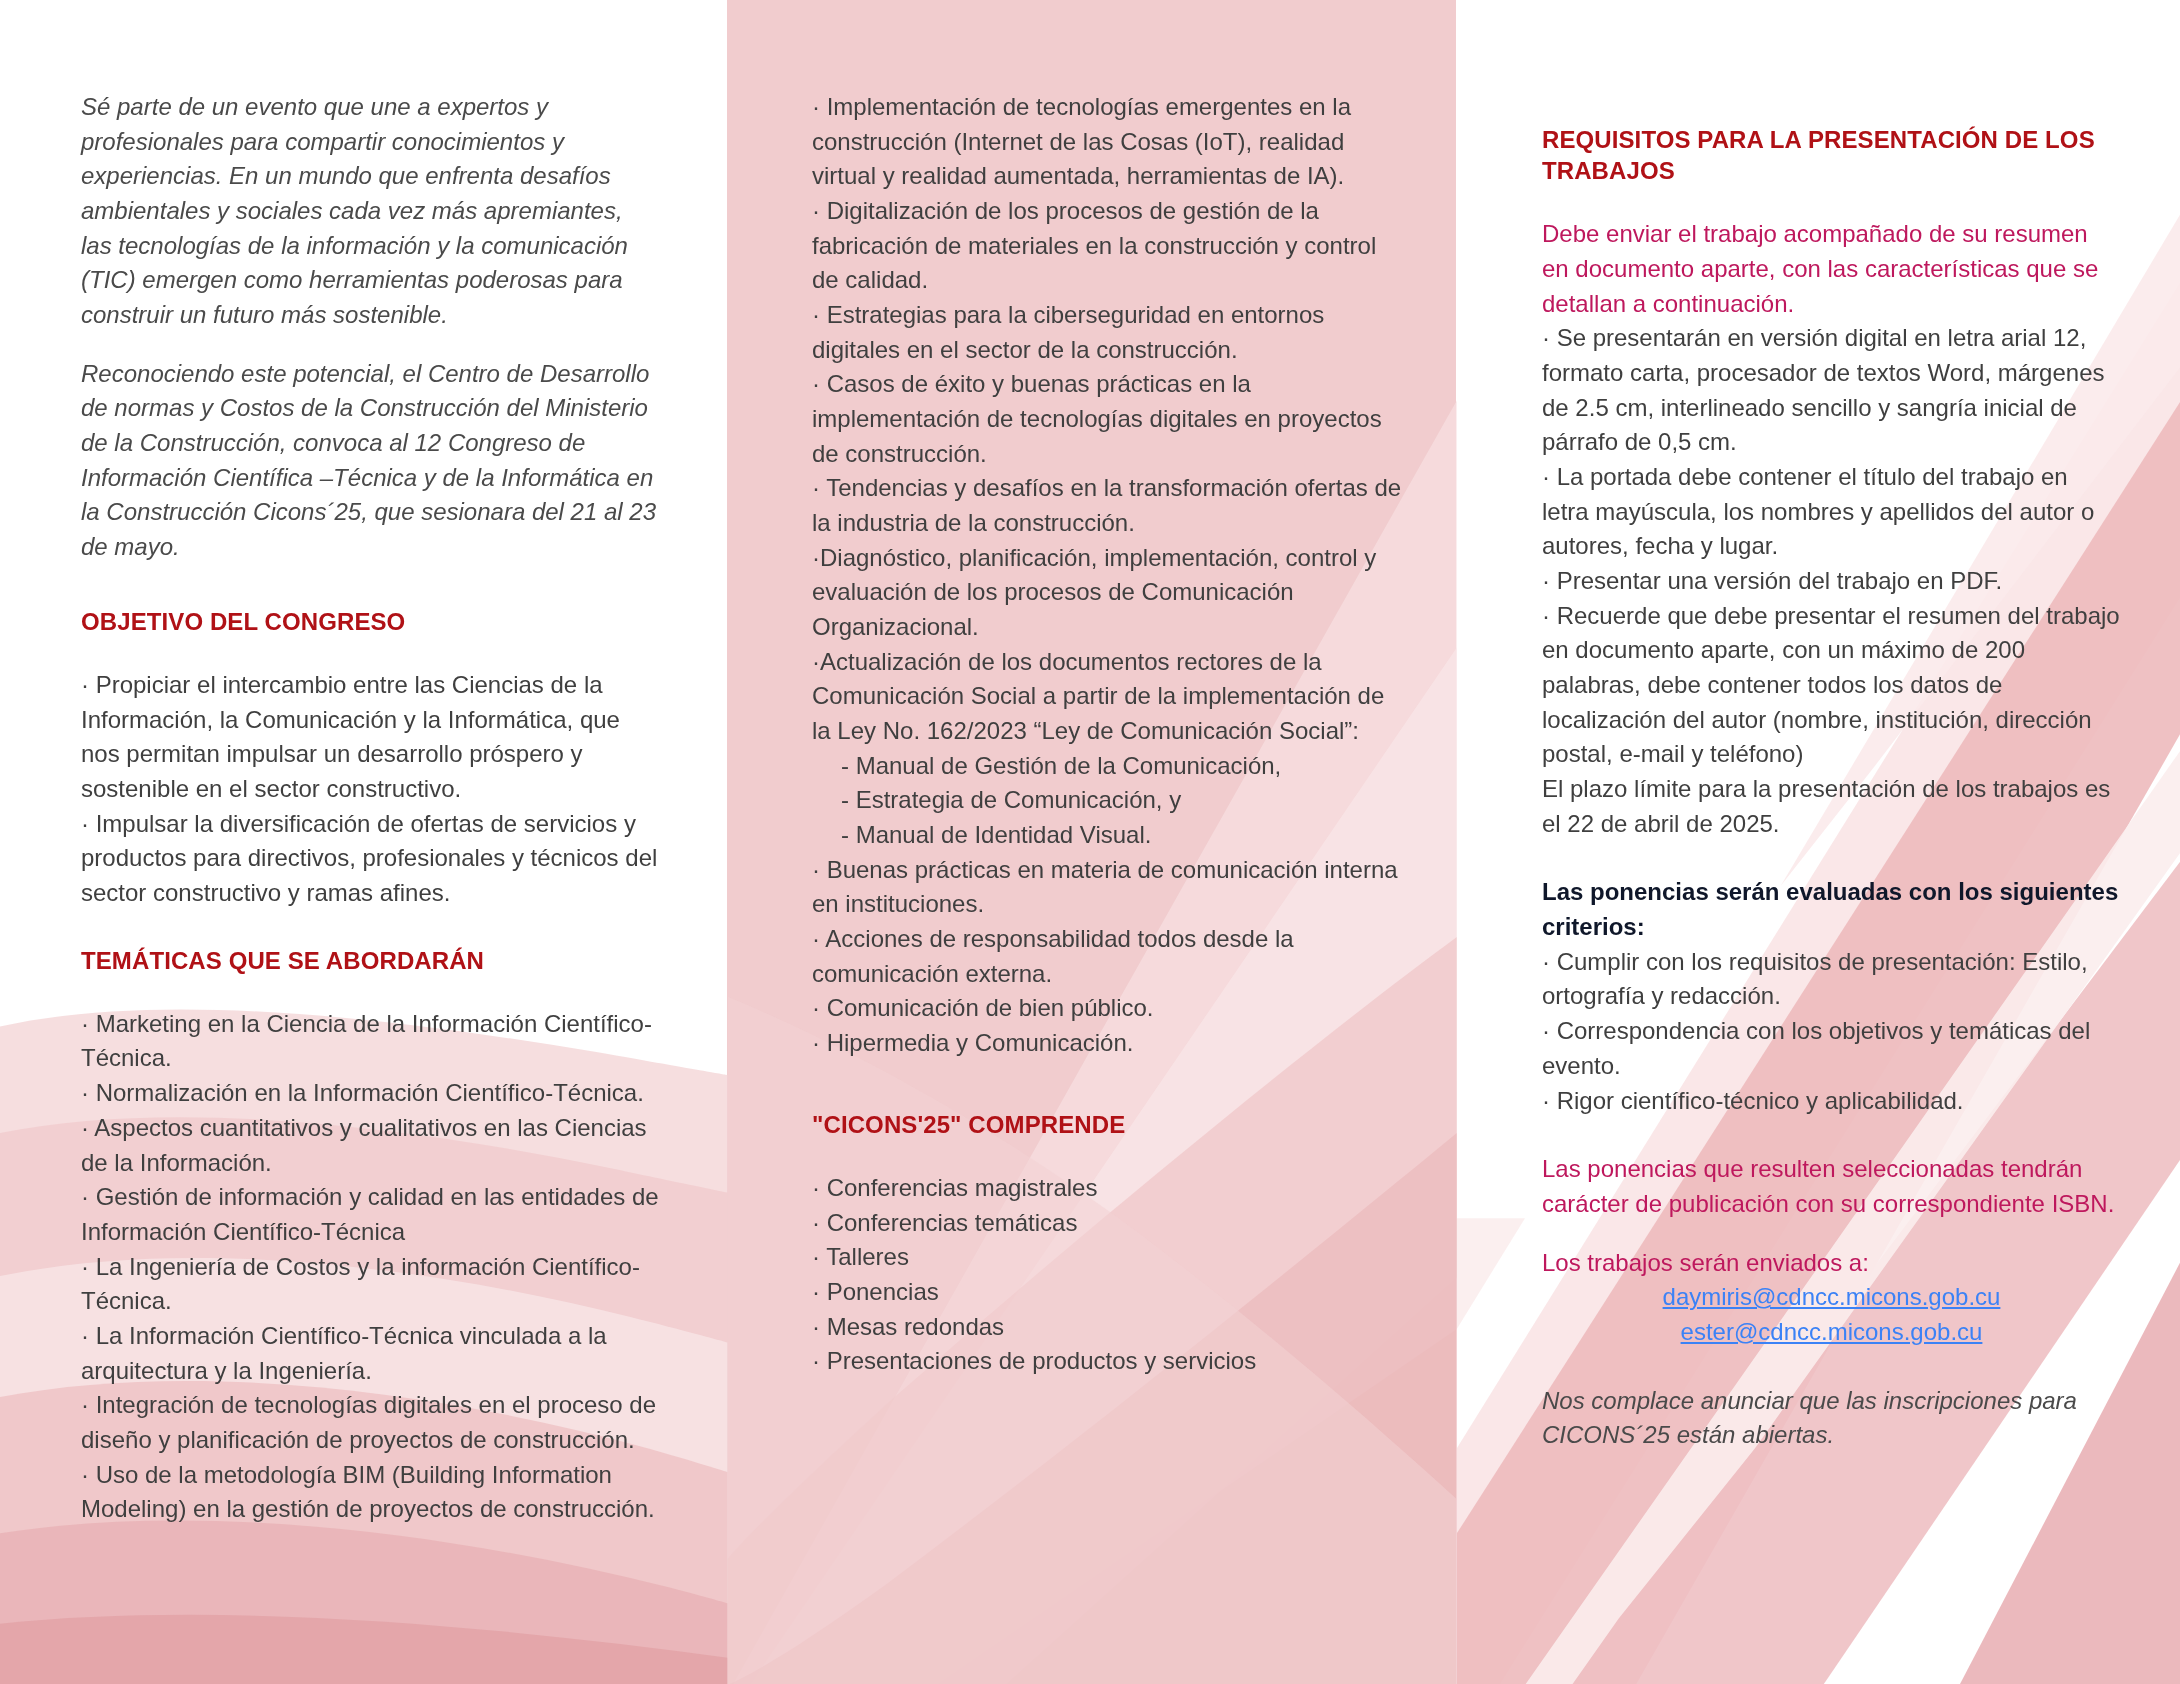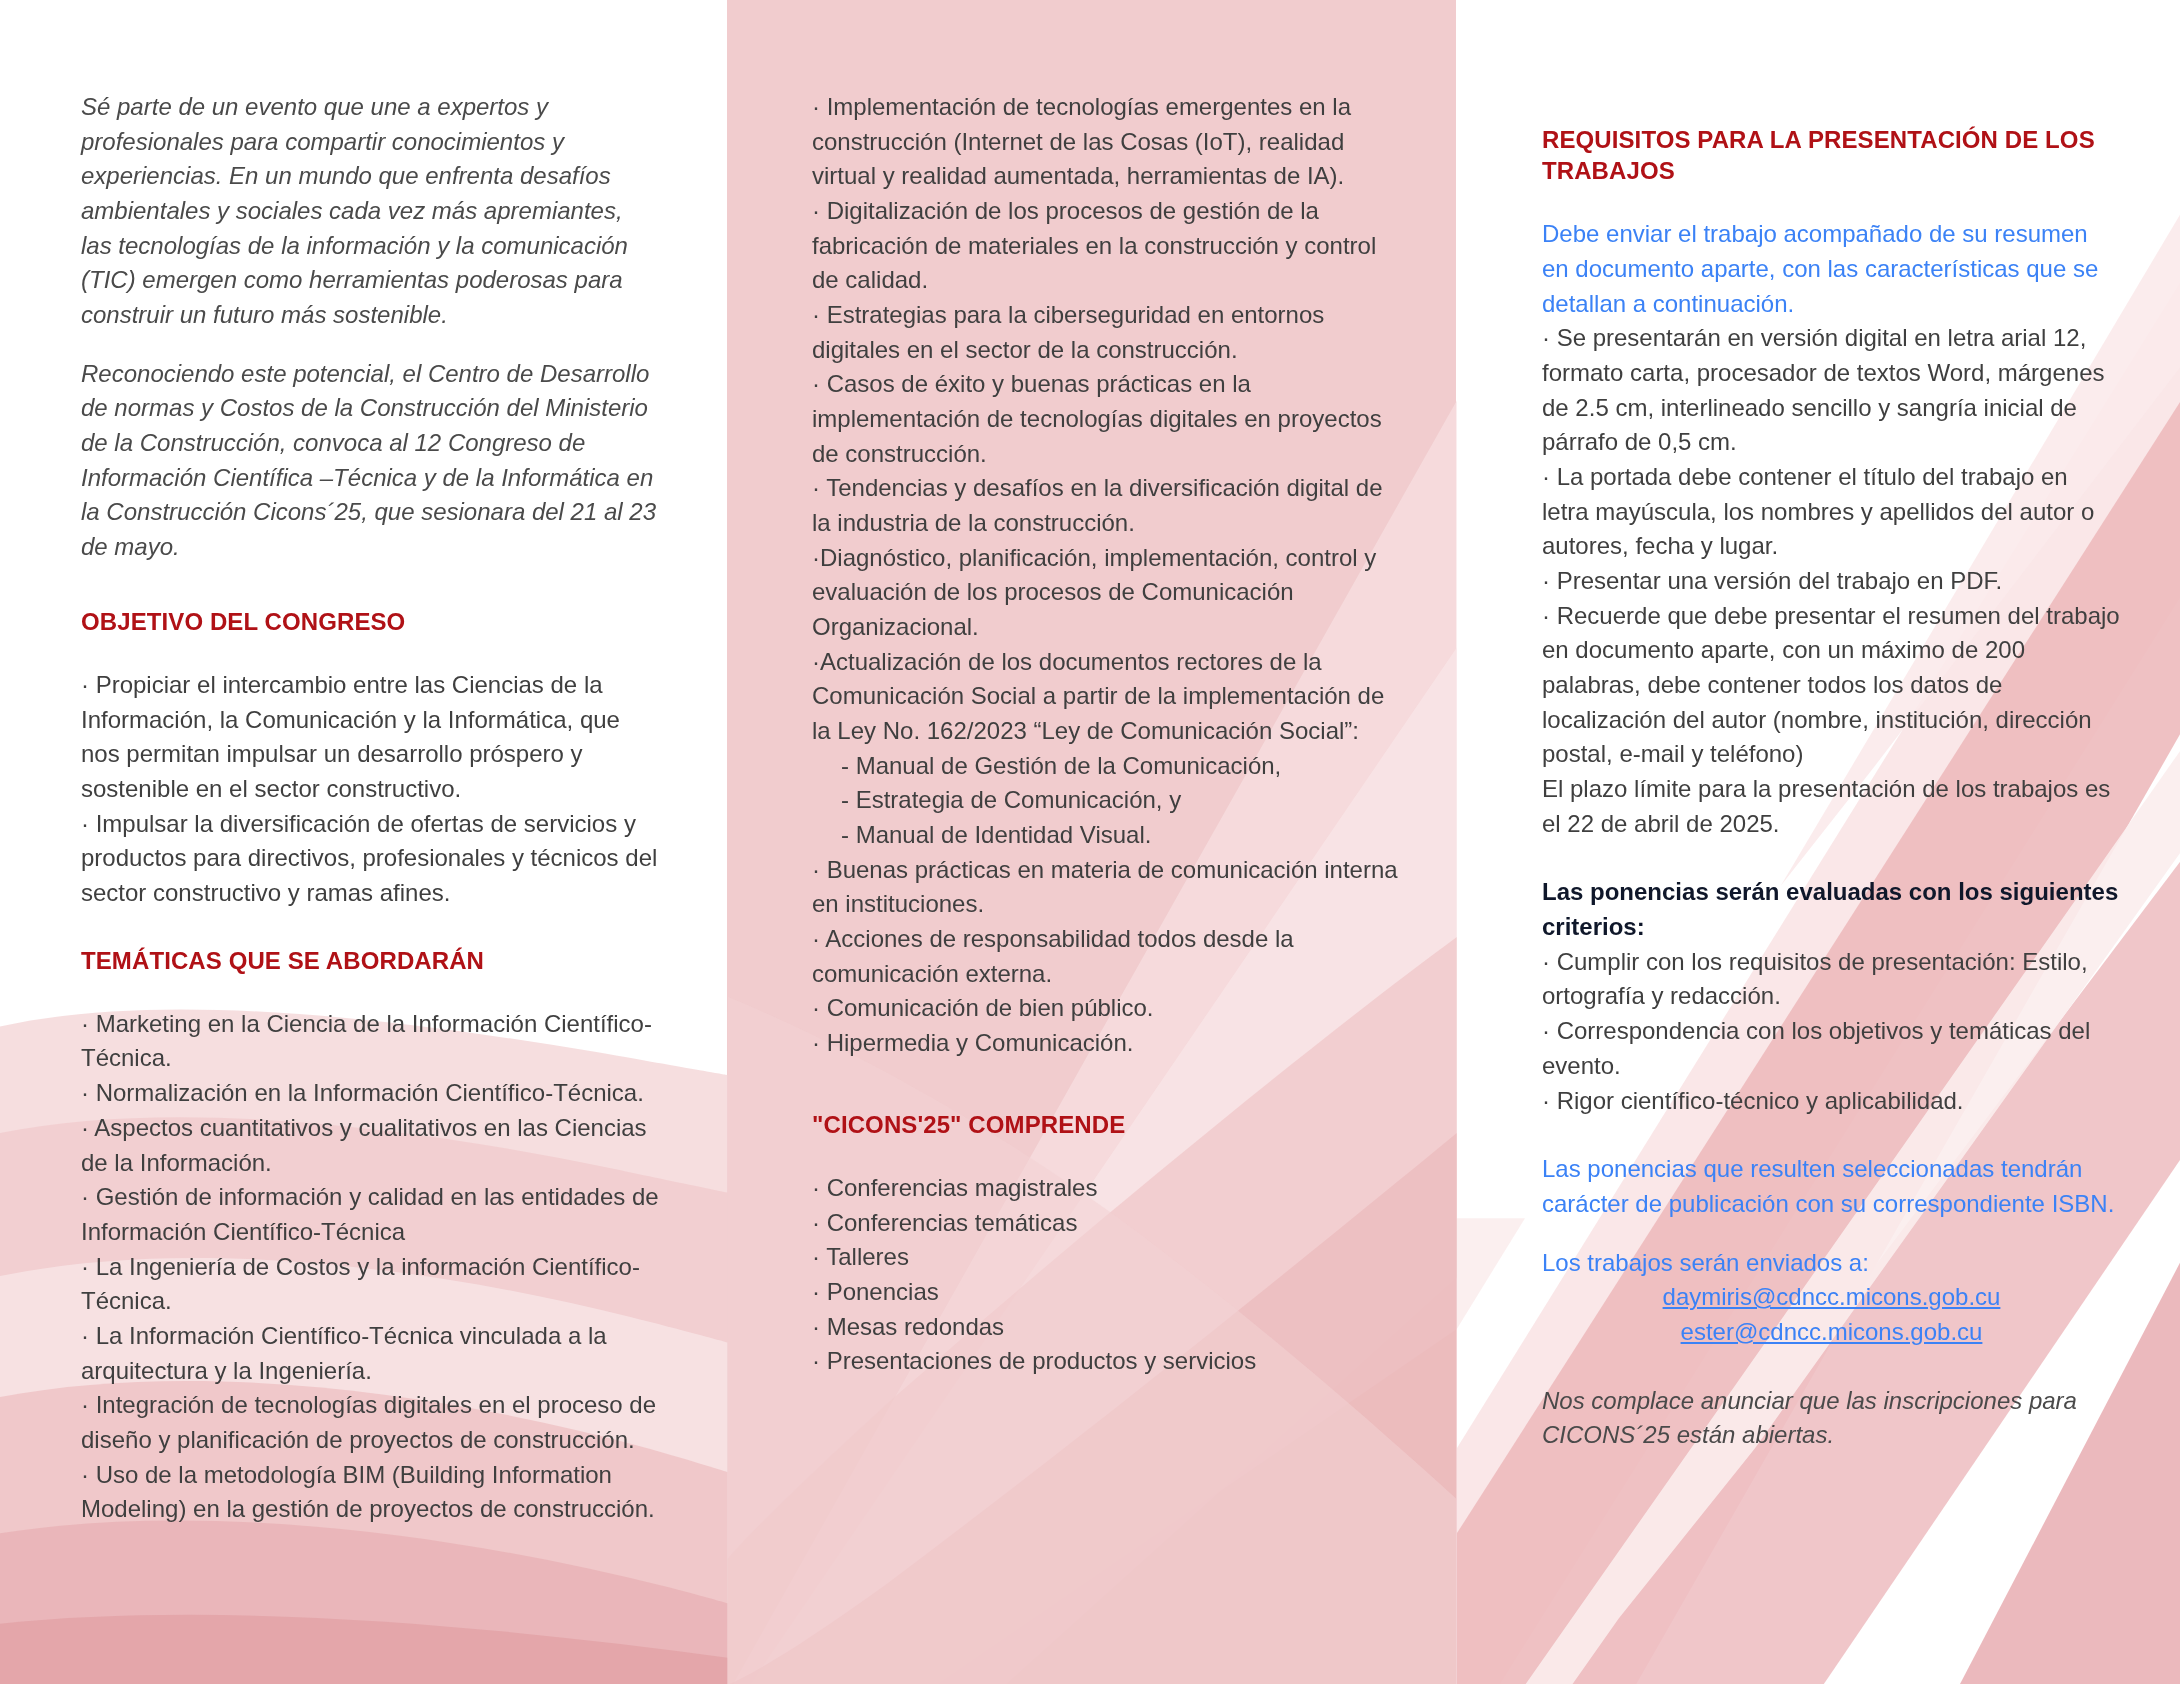--- a/index.html
+++ b/index.html
@@ -46,21 +46,21 @@
     color:#b01116;
     line-height:1.30;
     letter-spacing:0.1px;
   }
   .head-top{margin-top:0;}
 
   p.para{
     margin:0 0 24px 0;
     font-size:24px;
     line-height:1.445;
-    color:#3b82f6;
+    color:#be185d;
   }
   p.para.ital{font-style:italic;color:#4a4a4a;}
   p.para.tight{margin-bottom:0;}
   p.bold{font-weight:bold;color:#0f172a;}
 
   ul.blist{margin:0;padding:0;list-style:none;}
   ul.blist li{
     font-size:24px;
     line-height:1.445;
     color:#3f3f3f;
@@ -167,21 +167,21 @@
     </div>
   </div>
 
   <div class="col col-mid">
     <div class="col-inner">
       <ul class="blist">
         <li>· Implementación de tecnologías emergentes en la construcción (Internet de las Cosas (IoT), realidad virtual y realidad aumentada, herramientas de IA).</li>
         <li>· Digitalización de los procesos de gestión de la fabricación de materiales en la construcción y control de calidad.</li>
         <li>· Estrategias para la ciberseguridad en entornos digitales en el sector de la construcción.</li>
         <li>· Casos de éxito y buenas prácticas en la implementación de tecnologías digitales en proyectos de construcción.</li>
-        <li>· Tendencias y desafíos en la diversificación digital de la industria de la construcción.</li>
+        <li>· Tendencias y desafíos en la transformación ofertas de la industria de la construcción.</li>
         <li>·Diagnóstico, planificación, implementación, control y evaluación de los procesos de Comunicación Organizacional.</li>
         <li>·Actualización de los documentos rectores de la Comunicación Social a partir de la implementación de la Ley No. 162/2023 “Ley de Comunicación Social”:</li>
         <li class="sub">- Manual de Gestión de la Comunicación,</li>
         <li class="sub">- Estrategia de Comunicación, y</li>
         <li class="sub">- Manual de Identidad Visual.</li>
         <li>· Buenas prácticas en materia de comunicación interna en instituciones.</li>
         <li>· Acciones de responsabilidad todos desde la comunicación externa.</li>
         <li>· Comunicación de bien público.</li>
         <li>· Hipermedia y Comunicación.</li>
       </ul>

